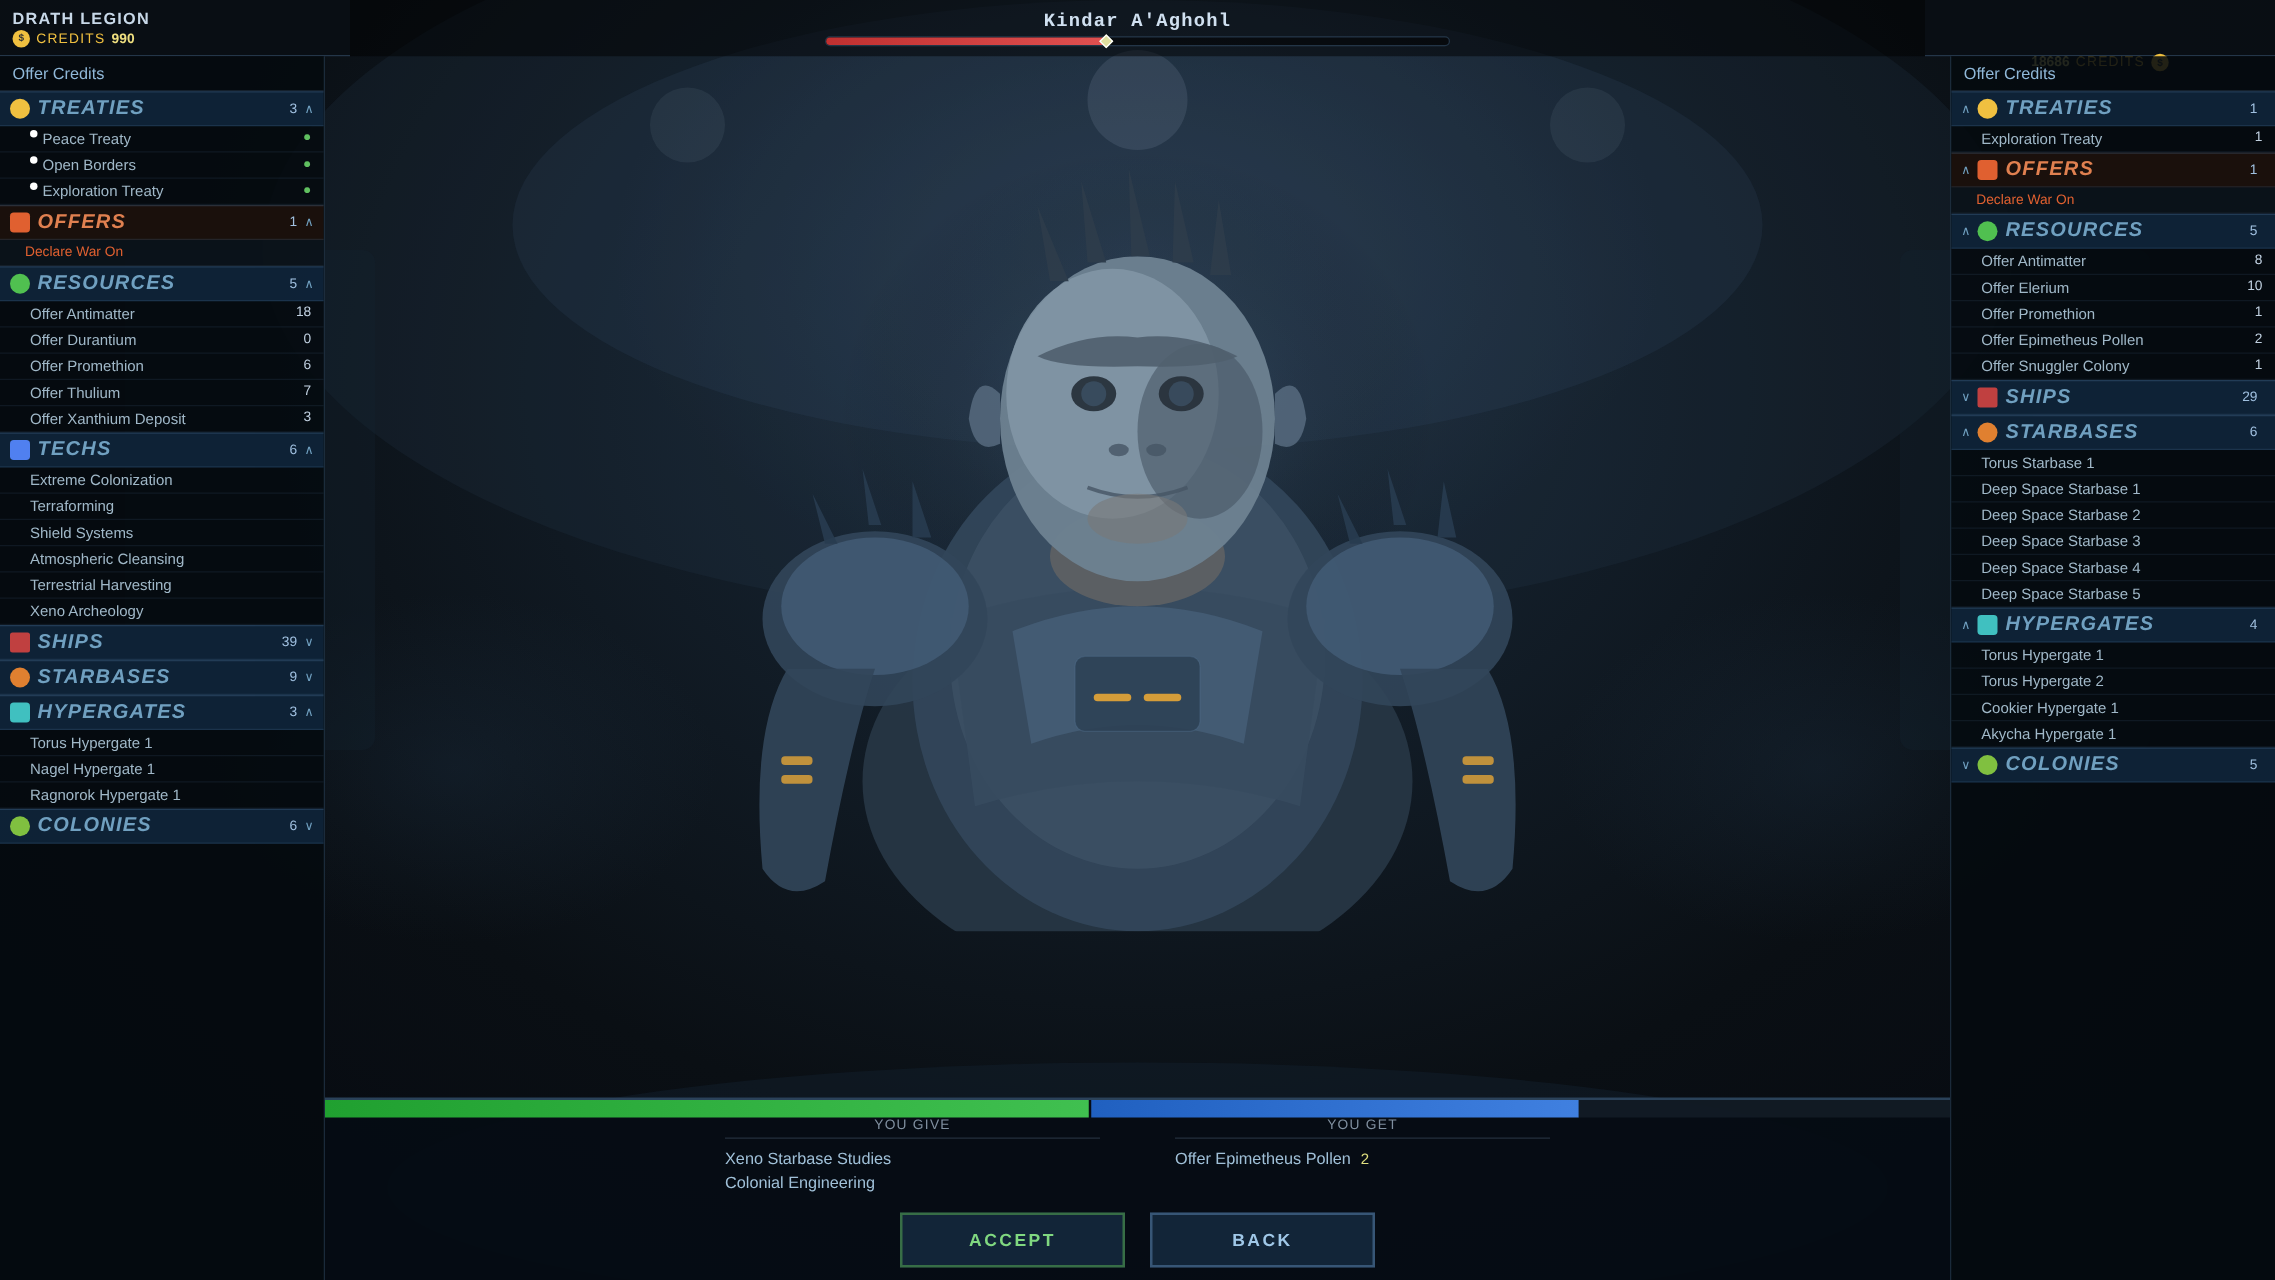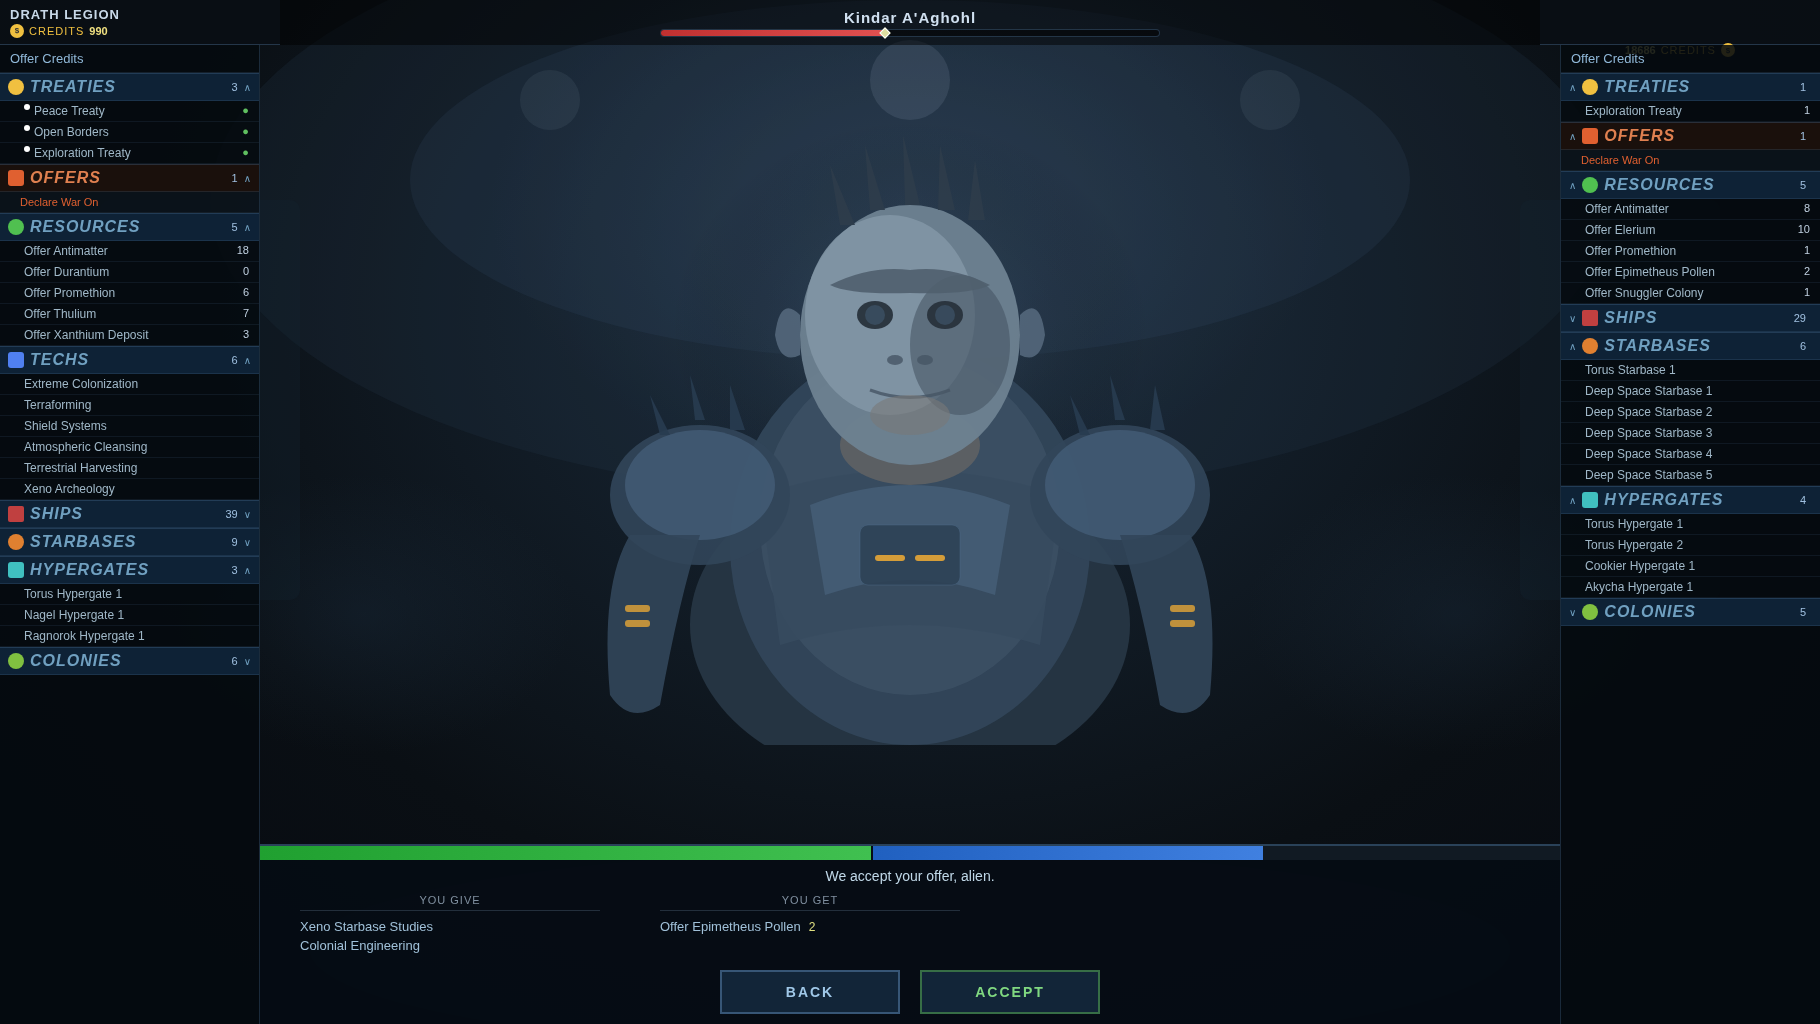--- a/index.html
+++ b/index.html
@@ -102,20 +102,21 @@
 
     
     .center-bar {
       flex: 1;
       background: rgba(0,0,0,0.5);
       display: flex;
       flex-direction: column;
       align-items: center;
       justify-content: center;
       padding: 4px;
+      font-family: Liberation Mono, monospace;
     }
 
     .diplomat-name {
       font-size: 15px;
       color: #d0e0f0;
       font-weight: bold;
       letter-spacing: 1px;
     }
 
     
@@ -278,20 +279,21 @@
 
     .dialog-message {
       text-align: center;
       color: #c0d8e8;
       font-size: 14px;
       padding: 8px 0 10px;
     }
 
     .trade-columns {
       display: flex;
+      justify-content: center;
       gap: 0;
       padding: 0 40px;
     }
 
     .trade-col {
       flex: 1;
       max-width: 300px;
     }
 
     .trade-col-header {
@@ -734,34 +736,33 @@
 </div>
 
 <div class="dialog-box">
 
   <div class="nego-bars">
     <div class="nego-bar-green"></div>
     <div class="nego-bar-blue"></div>
     <div class="nego-bar-dark"></div>
   </div>
 
-  <div class="dialog-message">We accept your offer, alien.</div>
 
   <div class="trade-columns">
     <div class="trade-col">
       <div class="trade-col-header">You Give</div>
       <div class="trade-item">Xeno Starbase Studies</div>
       <div class="trade-item">Colonial Engineering</div>
     </div>
     <div class="trade-col trade-col-right">
       <div class="trade-col-header">You Get</div>
       <div class="trade-item trade-item-right">
         <span>Offer Epimetheus Pollen</span>
         <span class="trade-value">2</span>
       </div>
     </div>
   </div>
 
   <div class="dialog-buttons">
+    <button class="dialog-btn dialog-btn-accept">Accept</button>
     <button class="dialog-btn">Back</button>
-    <button class="dialog-btn dialog-btn-accept">Accept</button>
   </div>
 </div>
 
 </body></html>

